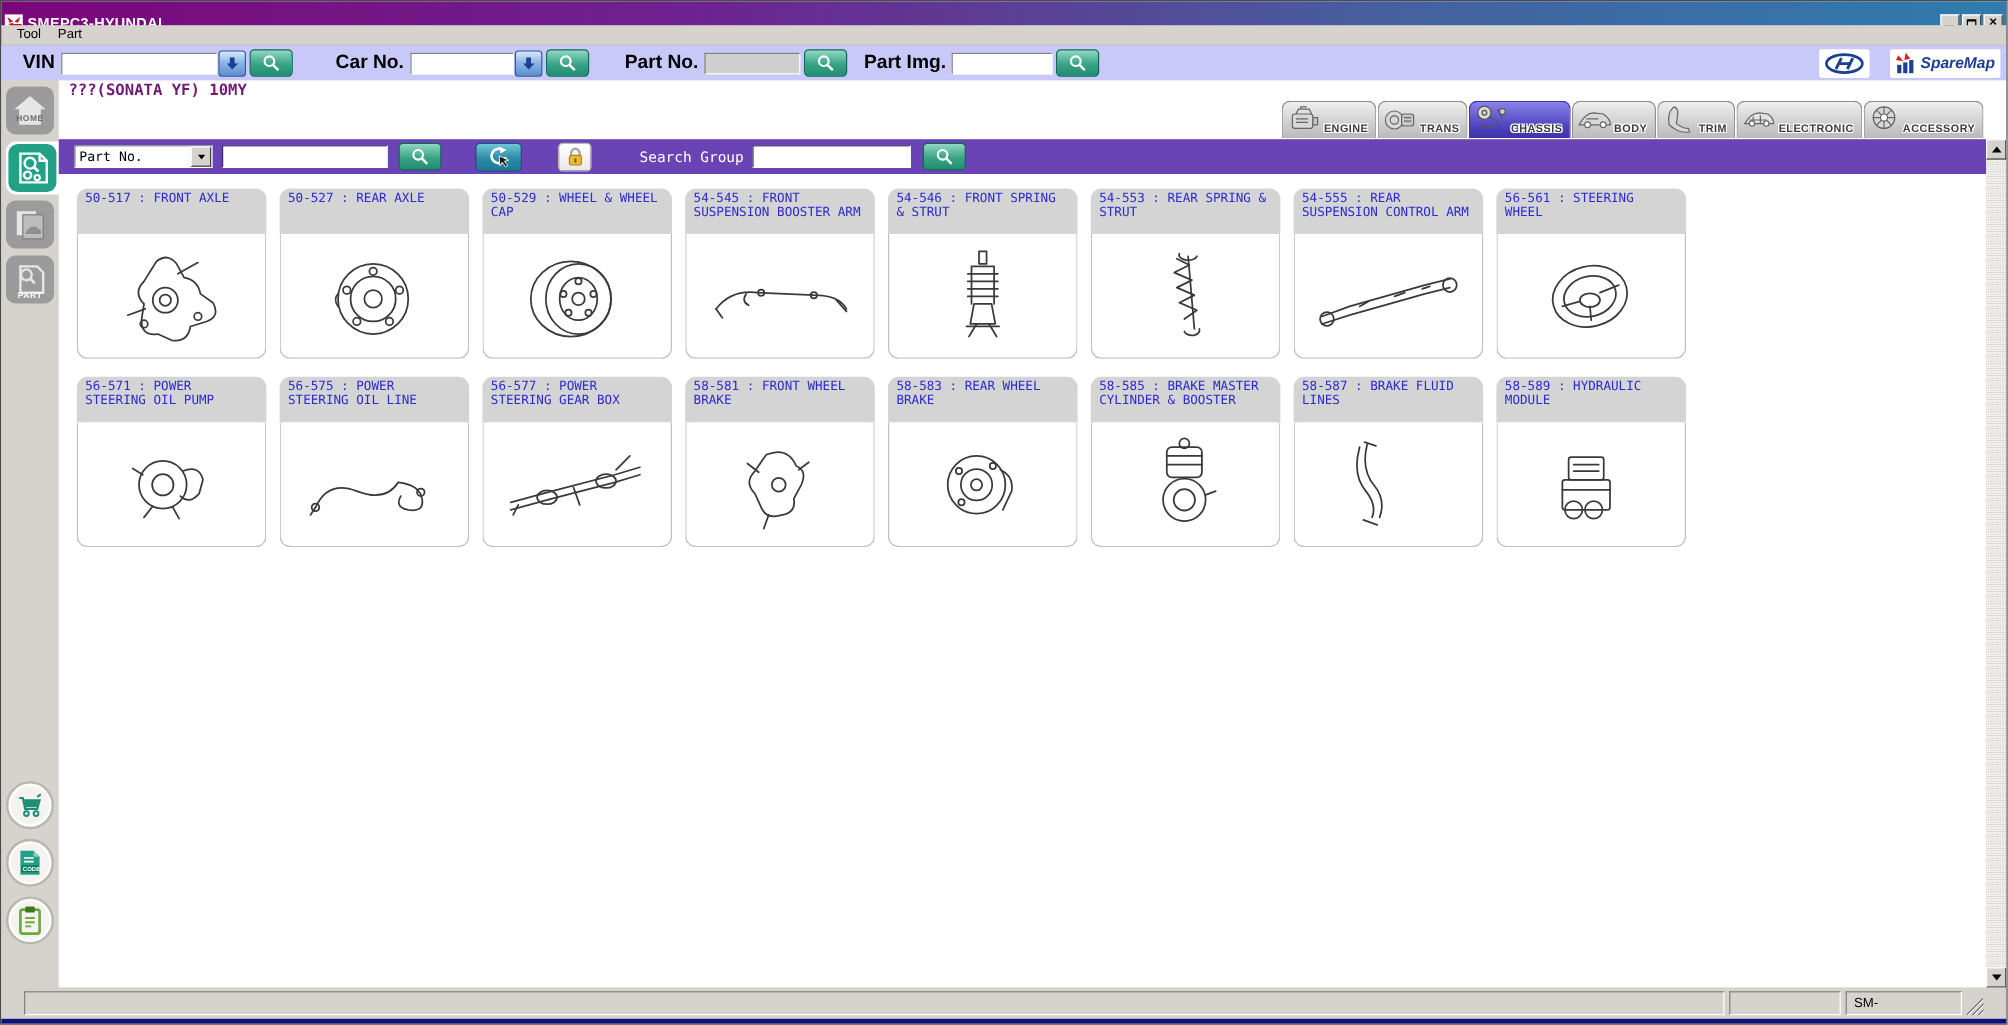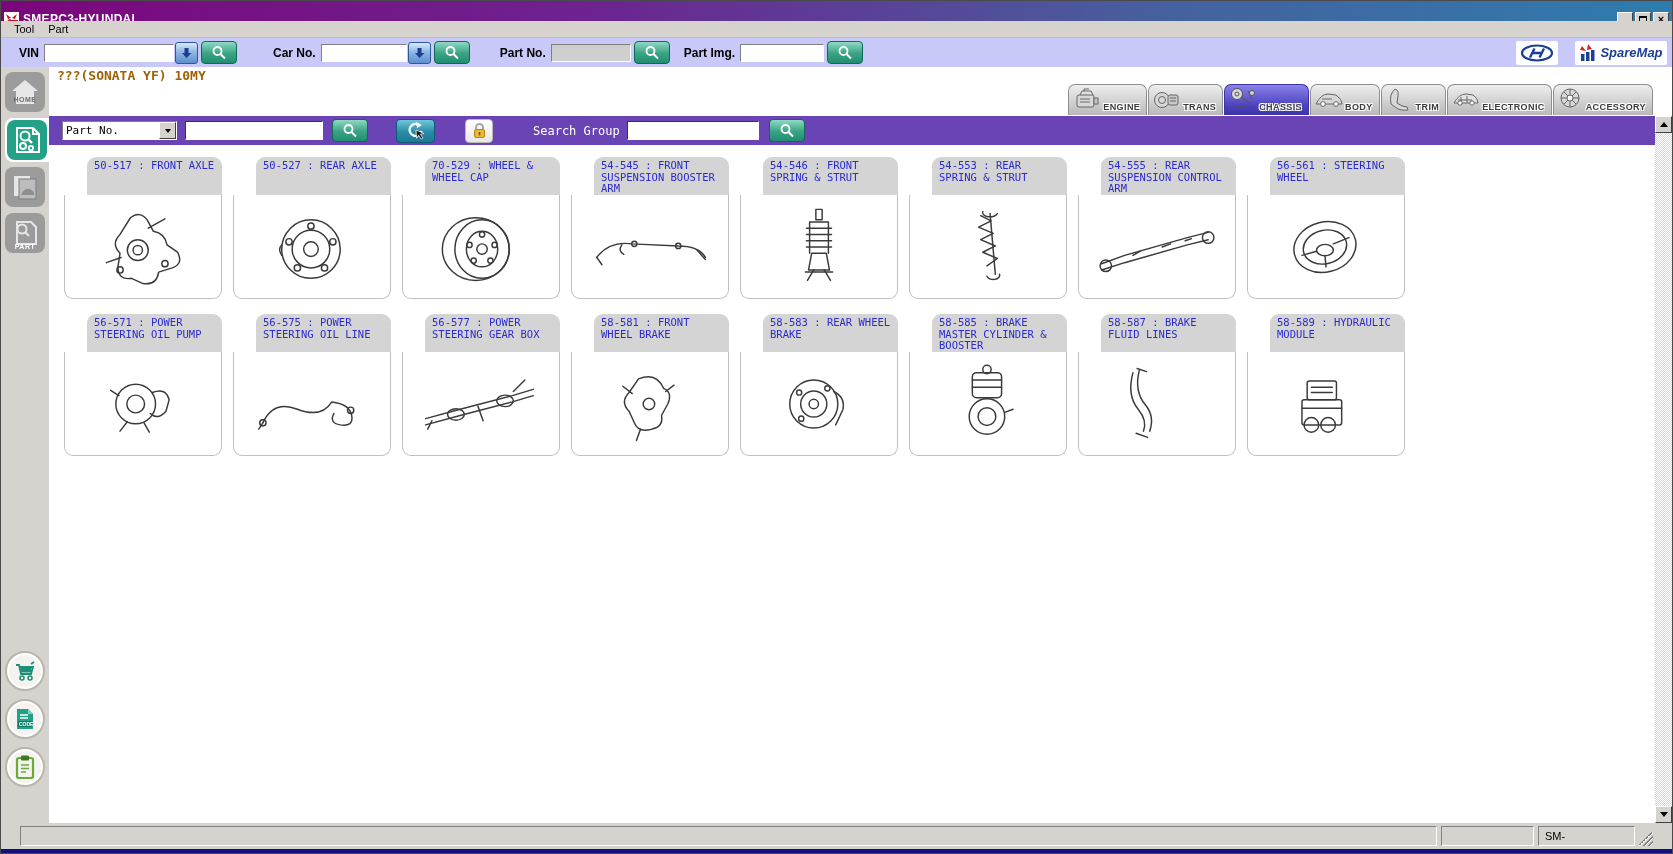--- a/index.html
+++ b/index.html
@@ -18,21 +18,21 @@
   .win-btn .min{position:absolute;left:3px;bottom:2px;width:7px;height:2px;background:#000;}
   .win-btn .max{width:8px;height:7px;border:1px solid #000;border-top-width:2px;box-sizing:border-box;}
   .win-btn .cls{font-size:11px;line-height:10px;font-weight:bold;font-family:"Liberation Sans",sans-serif;}
 
   
   .menubar{position:absolute;left:0;top:20px;width:100%;height:17px;background:#d6d3ce;display:flex;align-items:center;padding-left:6px;box-sizing:border-box;border-bottom:1px solid #c2bfb8;}
   .menu-item{font-size:11px;color:#000;padding:1px 7px;cursor:default;}
 
   
   .searchbar{position:absolute;left:0;top:37px;width:100%;height:29px;background:#c9c9f9;display:flex;align-items:center;padding-left:18px;box-sizing:border-box;}
-  .sb-label{font-size:12px;font-weight:bold;color:#000;margin-right:5px;white-space:nowrap;}
+  .sb-label{font-size:16px;font-weight:bold;color:#000;margin-right:5px;white-space:nowrap;}
   .sb-input{height:18px;border:1px solid;border-color:#808080 #fff #fff #808080;background:#fff;font-size:11px;padding:0 3px;box-sizing:border-box;}
   .sb-input.disabled{background:#cfcfcf;}
   .drop-btn{width:21px;height:20px;margin-left:1px;border:1px solid #2a5a9a;border-radius:3px;
     background:linear-gradient(#dbe9fa,#8fb6e4 45%,#5f8fd0);display:flex;align-items:center;justify-content:center;flex:none;}
   .search-btn{width:34px;height:21px;margin-left:3px;border:1px solid #0d6b54;border-radius:4px;
     background:linear-gradient(#8ed9c2,#3aa385 55%,#1f8e71);display:flex;align-items:center;justify-content:center;flex:none;}
   .gap{width:36px;flex:none;}
   .logo-box{background:#fff;border-radius:2px;display:flex;align-items:center;justify-content:center;height:24px;}
   .sparemap-text{font-size:13px;font-weight:bold;color:#1c3f94;margin-left:3px;font-style:italic;}
 
@@ -42,21 +42,21 @@
   .side-item{width:40px;height:40px;border-radius:8px;margin:5px auto 6px auto;display:flex;align-items:center;justify-content:center;position:relative;}
   .side-gray{background:#9b9b9b;}
   .side-teal{background:#23a186;}
   .side-active-wrap{background:#fff;border-radius:8px 0 0 8px;margin-left:4px;padding:2px 0 2px 2px;}
   .side-active-wrap .side-item{margin:0;}
   .side-label{position:absolute;left:0;right:0;text-align:center;bottom:9px;font-size:7px;font-weight:bold;color:#fff;letter-spacing:.5px;}
   .side-circle{width:36px;height:36px;border-radius:50%;background:#f4f3ef;border:2px solid #b9b6ae;box-shadow:inset 0 0 0 2px #fff;margin:8px auto;display:flex;align-items:center;justify-content:center;}
   .side-bottom{position:absolute;bottom:28px;left:0;width:100%;}
 
   .content{position:relative;flex:1;background:#fff;height:100%;}
-  .vehicle-title{position:absolute;left:8px;top:1px;font-family:"DejaVu Sans Mono",monospace;font-weight:bold;font-size:13px;color:#a16207;white-space:nowrap;}
+  .vehicle-title{position:absolute;left:8px;top:1px;font-family:"DejaVu Sans Mono",monospace;font-weight:bold;font-size:13px;color:#701a75;white-space:nowrap;}
 
   
   .tabs{position:absolute;right:19px;top:17px;display:flex;gap:1px;align-items:flex-end;}
   .tab{height:31px;border:1px solid #8f8f8f;border-bottom:none;border-radius:7px 7px 0 0;
     background:linear-gradient(#efefef,#b9b9b9);position:relative;display:flex;padding:1px 4px 1px 3px;box-sizing:border-box;}
   .tab.active{background:linear-gradient(#8a82ea,#4d41bd 70%,#3d33a8);border-color:#3d33a8;}
   .tab-label{font-size:9px;font-weight:bold;color:#3c3c3c;letter-spacing:.4px;align-self:flex-end;margin:0 2px 2px 1px;
     text-shadow:1px 1px 0 #fff,-1px -1px 0 #fff,1px -1px 0 #fff,-1px 1px 0 #fff;white-space:nowrap;}
   .tab svg{flex:none;}
 
@@ -68,21 +68,21 @@
   .ptb-input{height:19px;border:1px solid;border-color:#3a2a6a #fff #fff #3a2a6a;background:#fff;box-sizing:border-box;font-size:11px;padding:0 3px;}
   .icon-btn{height:22px;border-radius:4px;display:flex;align-items:center;justify-content:center;flex:none;}
   .gk-btn{width:37px;border:1px solid #0d5b74;background:linear-gradient(#6fc8d8,#2b8aa6 55%,#1b7a96);}
   .lock-btn{width:26px;background:linear-gradient(#ffffff,#e8e8e8);border:1px solid #b8b8b8;}
   .sg-label{color:#fff;font-family:"DejaVu Sans Mono",monospace;font-size:12px;margin:0 7px 0 40px;white-space:nowrap;}
 
   
   .cards{position:absolute;left:15px;top:90px;width:1360px;display:flex;flex-wrap:wrap;column-gap:11px;row-gap:15px;}
   .card{width:158px;height:142px;display:flex;flex-direction:column;}
   .card-header{background:#d4d4d4;border-radius:9px 9px 0 0;height:38px;box-sizing:border-box;padding:3px 6px 0 7px;
-    font-family:"DejaVu Sans Mono",monospace;font-size:10.5px;line-height:11.5px;color:#2b2bd0;overflow:hidden;margin-left:23px;}
+    font-family:"DejaVu Sans Mono",monospace;font-size:10.5px;line-height:11.5px;color:#2b2bd0;overflow:hidden;}
   .card-body{flex:1;background:#fff;border:1px solid #c0c0c0;border-top:none;border-radius:0 0 9px 9px;display:flex;align-items:center;justify-content:center;}
   .card-body svg{stroke:#3a3a3a;fill:none;stroke-width:1.4;stroke-linecap:round;stroke-linejoin:round;}
 
   
   .vscroll{position:absolute;right:0;top:49px;bottom:0;width:17px;
     background:repeating-conic-gradient(#ffffff 0% 25%,#d8d6cf 0% 50%) 0 0/2px 2px;}
   .scr-btn{position:absolute;left:0;width:17px;height:17px;background:#d6d3ce;border:1px solid;border-color:#fff #404040 #404040 #fff;box-sizing:border-box;display:flex;align-items:center;justify-content:center;}
   .tri-up{width:0;height:0;border-left:4px solid transparent;border-right:4px solid transparent;border-bottom:5px solid #000;}
   .tri-down{width:0;height:0;border-left:4px solid transparent;border-right:4px solid transparent;border-top:5px solid #000;}
 
@@ -386,21 +386,21 @@
                 <circle cx="66" cy="22" r="3"></circle>
                 <circle cx="87" cy="37" r="3"></circle>
                 <circle cx="79" cy="62" r="3"></circle>
                 <circle cx="53" cy="62" r="3"></circle>
                 <circle cx="45" cy="37" r="3"></circle>
                 <path d="M38 40 q-4 4 0 10"></path>
               </svg>
             </div>
   </div>
           <div class="card">
-    <div class="card-header"><span class="c-code">70-529</span><span class="c-sep"> : </span><span class="c-title">WHEEL &amp; WHEEL CAP</span></div>
+    <div class="card-header"><span class="c-code">50-529</span><span class="c-sep"> : </span><span class="c-title">WHEEL &amp; WHEEL CAP</span></div>
     <div class="card-body">
               <svg width="140" height="92" viewBox="0 0 134 84">
                 <ellipse cx="62" cy="44" rx="32" ry="30"></ellipse>
                 <ellipse cx="68" cy="44" rx="26" ry="28"></ellipse>
                 <ellipse cx="68" cy="44" rx="15" ry="17"></ellipse>
                 <circle cx="68" cy="44" r="5"></circle>
                 <circle cx="68" cy="30" r="2.5"></circle>
                 <circle cx="80" cy="40" r="2.5"></circle>
                 <circle cx="76" cy="55" r="2.5"></circle>
                 <circle cx="60" cy="55" r="2.5"></circle>

